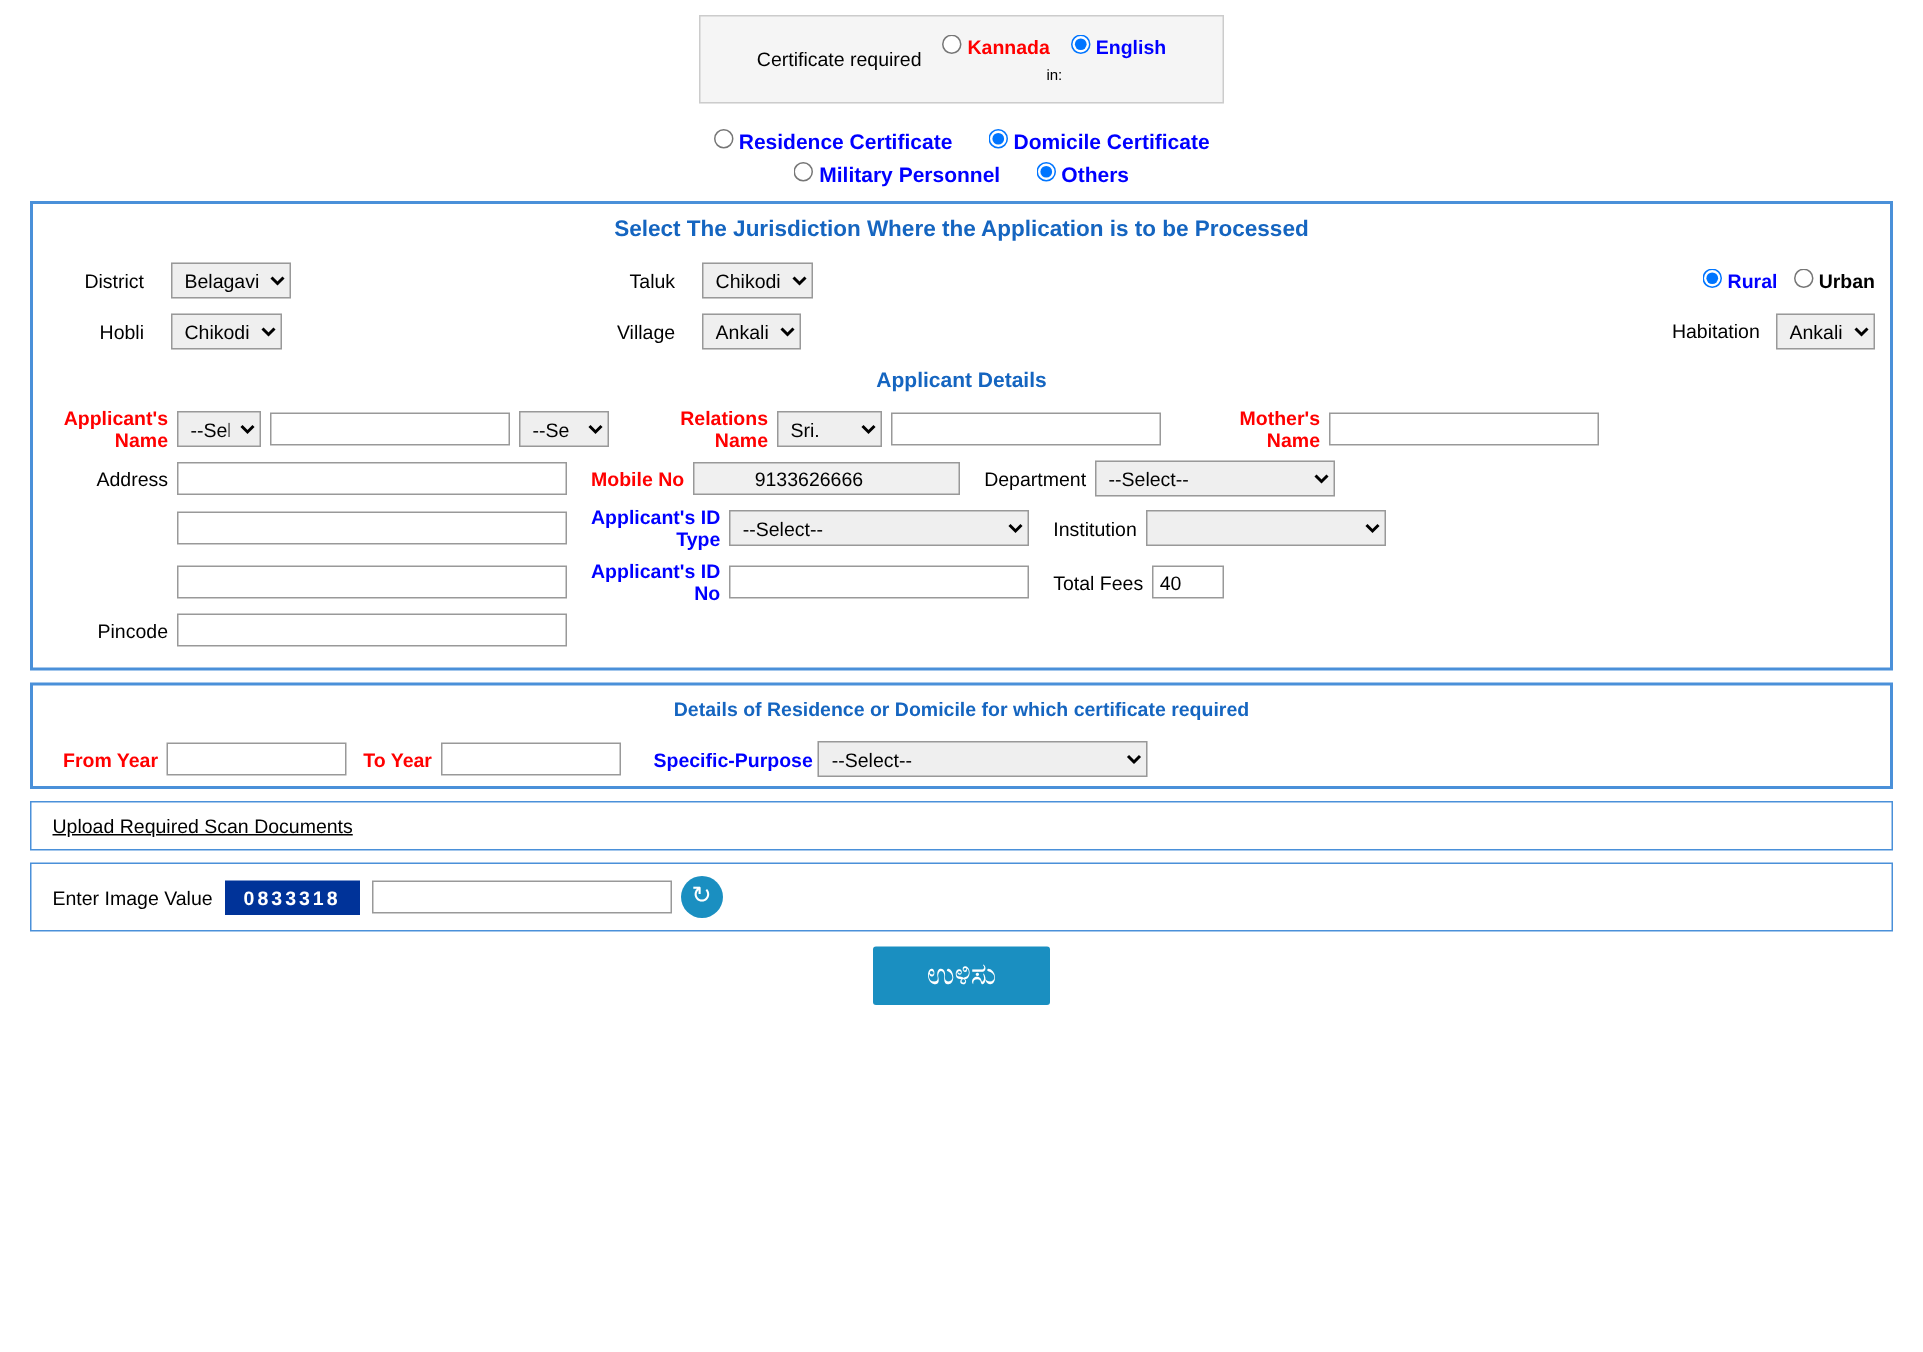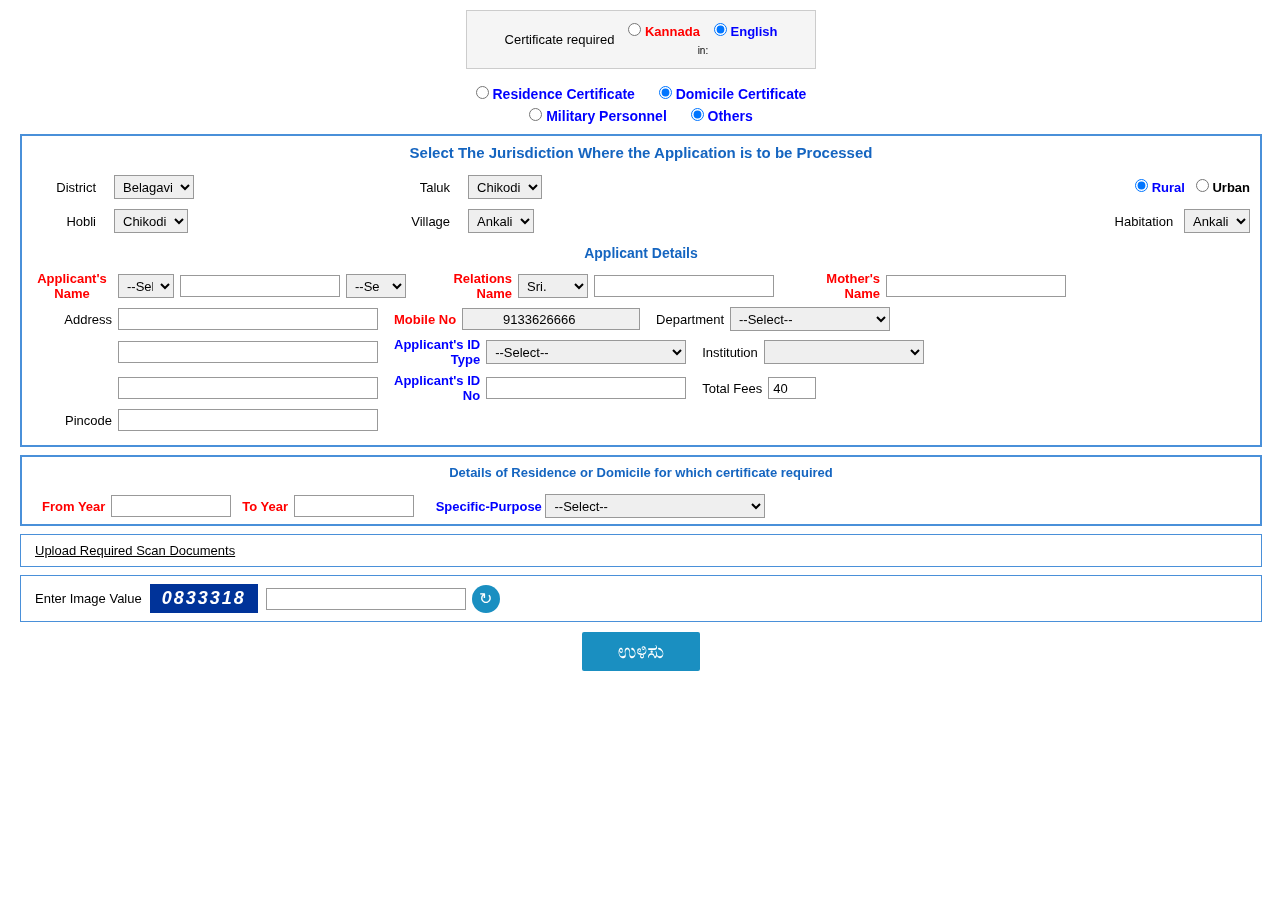--- a/index.html
+++ b/index.html
@@ -105,22 +105,21 @@
     .captcha-section {
       border: 1px solid #4a90d9;
       padding: 8px 14px;
       margin-bottom: 8px;
       display: flex;
       align-items: center;
     }
     .captcha-img {
       background: #003399;
       color: #fff;
-      font-style: italic;
-      font-size: 18px;
+      font-size: 13px;
       font-weight: bold;
       padding: 4px 12px;
       margin: 0 8px;
       letter-spacing: 2px;
       display: inline-block;
       min-width: 90px;
       text-align: center;
     }
     .refresh-icon {
       display: inline-block;
@@ -270,21 +269,21 @@
           </select>
         </td>
       </tr>
     </tbody>
       </table>
 
     <div class="sub-section-title">Applicant Details</div>
     <div class="full-form">
 
       <div class="form-row">
-        <span class="lbl-red" style="text-align:center; min-width:80px;">Applicant's<br>Name</span>
+        <span class="lbl-red" style="text-align:right; min-width:80px;">Applicant's<br>Name</span>
         <select style="width:56px;">
           <option>--Sele</option>
           <option>Sri.</option>
           <option>Smt.</option>
           <option>Kum.</option>
         </select>
         <input type="text" style="width: 160px;">
         <select style="width:60px;">
           <option>--Se</option>
           <option>Sri.</option>

